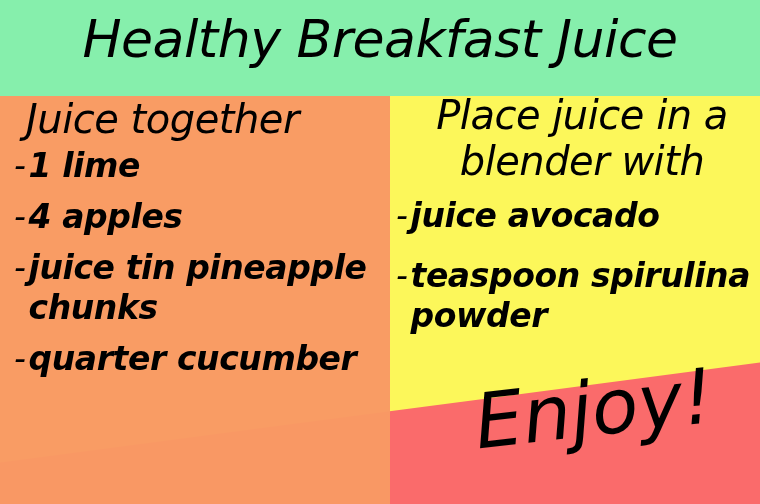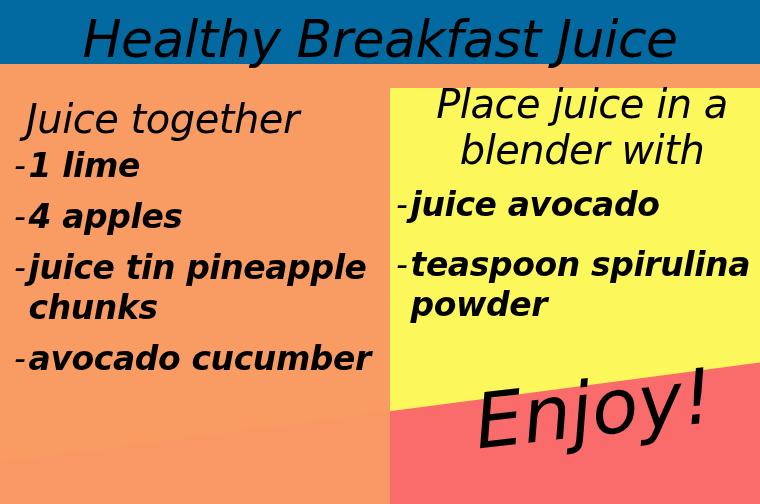--- a/index.html
+++ b/index.html
@@ -52,22 +52,22 @@
     height: 416px;
     background: rgba(249,156,100,0.93);
   }
 
   
   .header {
     position: absolute;
     left: 0;
     top: 0;
     width: 760px;
-    height: 64px;
-    background: #0369a1;
+    height: 96px;
+    background: #86efac;
   }
   .header-title {
     position: absolute;
     left: 0;
     top: 7px;
     width: 760px;
     text-align: center;
     font-family: "DejaVu Sans", sans-serif;
     font-style: italic;
     font-weight: 400;
@@ -85,21 +85,21 @@
     font-family: "DejaVu Sans", sans-serif;
     font-style: italic;
   }
   .col-left {
     left: 14px;
     top: 96px;
     width: 372px;
   }
   .col-right {
     left: 396px;
-    top: 81px;
+    top: 92px;
     width: 360px;
   }
   .heading {
     font-size: 40px;
     line-height: 46px;
     font-weight: 400;
     letter-spacing: -0.5px;
     margin: 0 0 4px 12px;
   }
   .heading-left {
@@ -178,21 +178,21 @@
       <li class="ing-item">
         <span class="ing-dash">-</span>
         <span class="ing-text">4 apples</span>
       </li>
       <li class="ing-item">
         <span class="ing-dash">-</span>
         <span class="ing-text">juice tin pineapple chunks</span>
       </li>
       <li class="ing-item">
         <span class="ing-dash">-</span>
-        <span class="ing-text">avocado cucumber</span>
+        <span class="ing-text">quarter cucumber</span>
       </li>
     </ul>
   </div>
 
   <div class="col col-right">
     <div class="heading heading-right">Place juice in a blender with</div>
     <ul class="ing-list">
       <li class="ing-item">
         <span class="ing-dash">-</span>
         <span class="ing-text">juice avocado</span>

